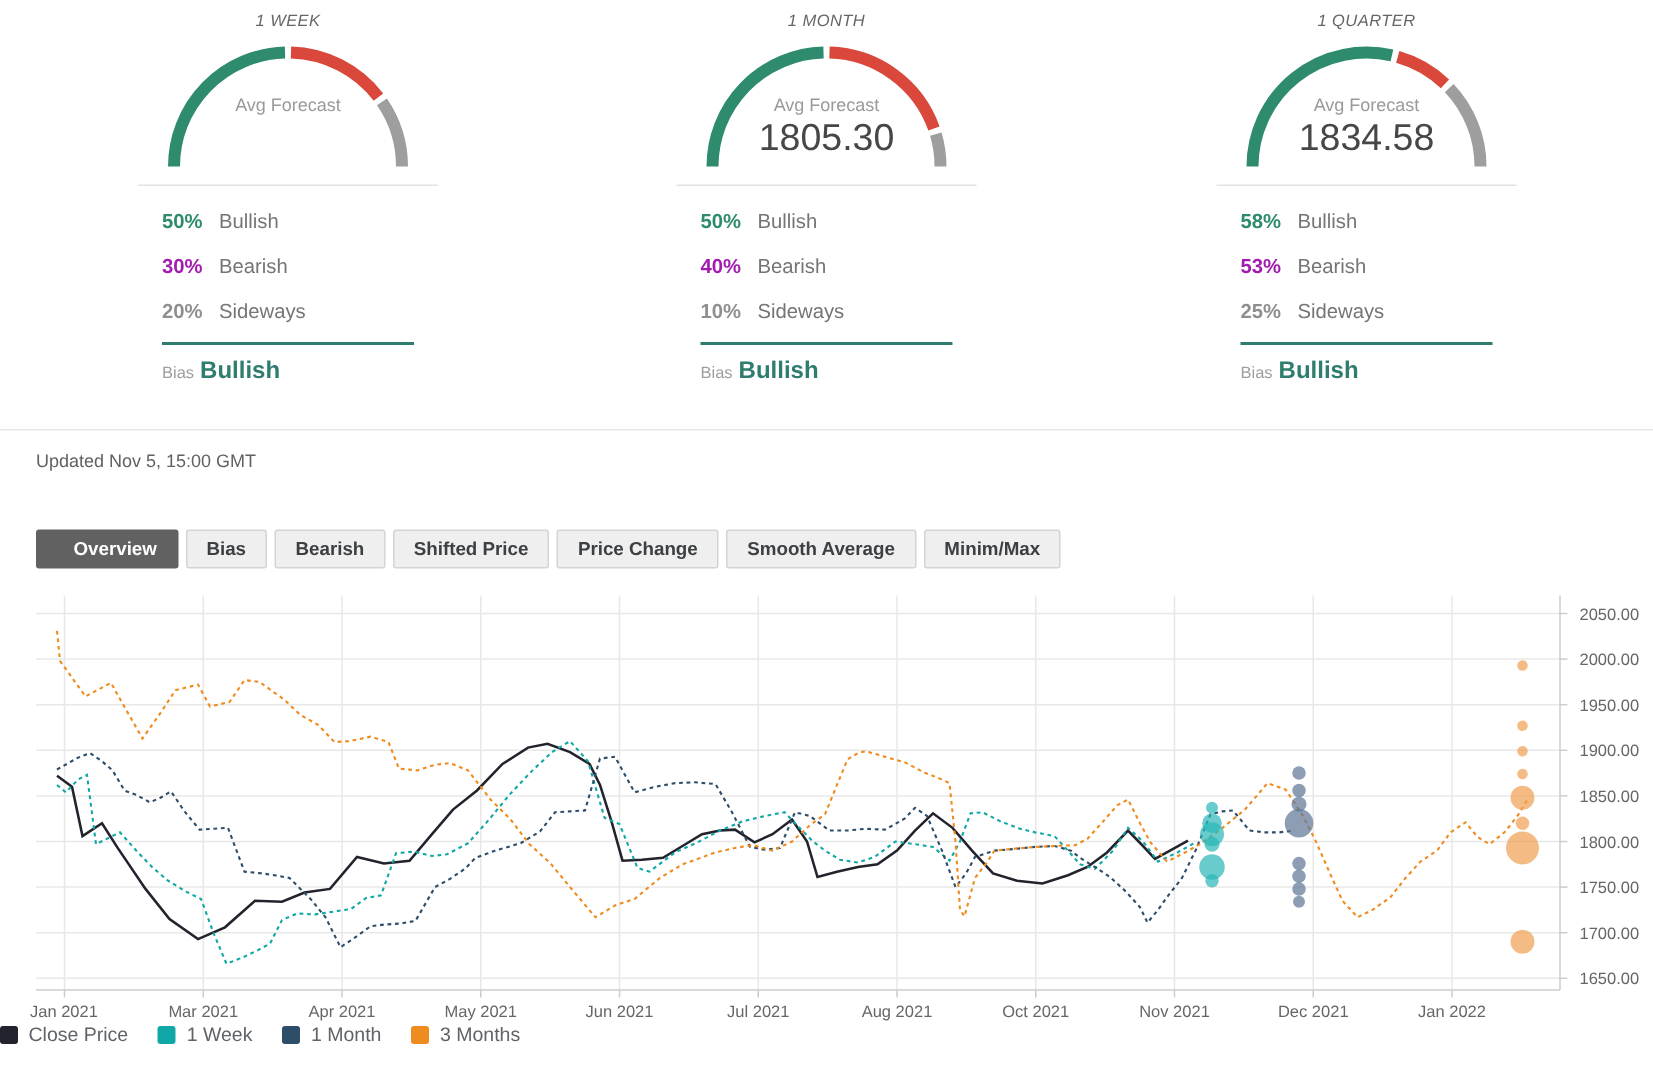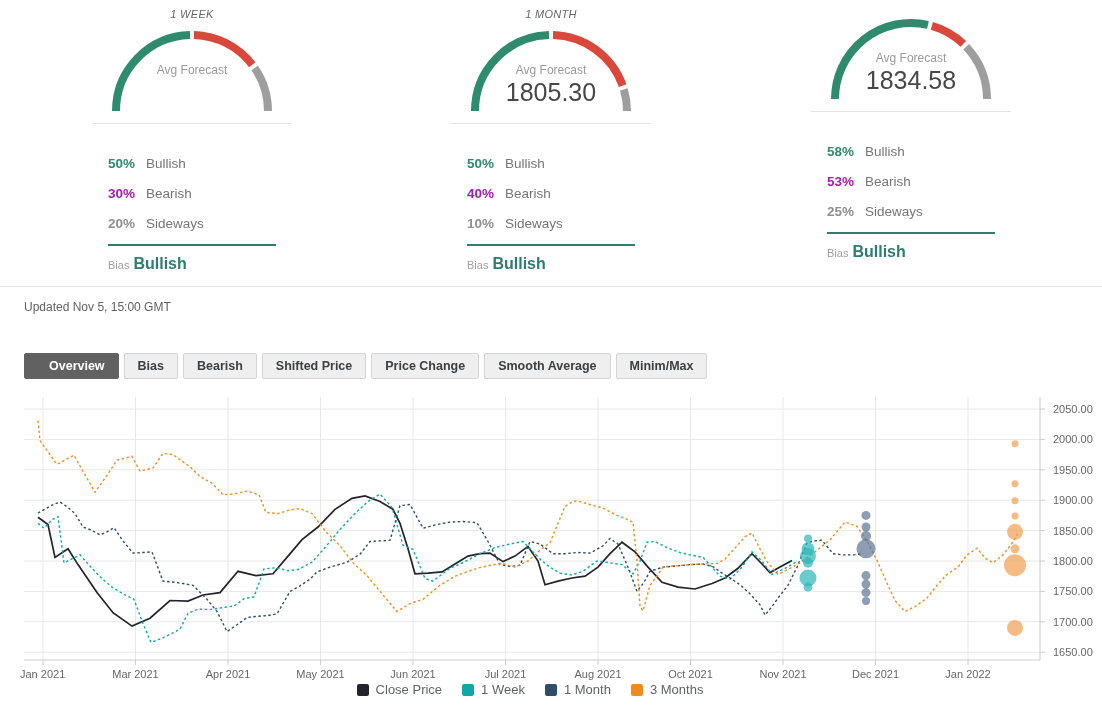--- a/index.html
+++ b/index.html
@@ -9,21 +9,21 @@
   }
   
   .card{position:absolute;top:8px;width:360px;text-align:center;}
   .card-title{font-size:11px;font-style:italic;color:#666;letter-spacing:.3px;}
   .gauge-wrap{position:relative;width:180px;height:88px;margin:7px auto 0;}
   .gauge-wrap svg{display:block;}
   .gauge-text{position:absolute;left:0;right:0;top:36px;}
   .avg-label{font-size:12px;color:#9a9a9a;}
   .gauge-value{font-size:25px;color:#474747;margin-top:1px;}
   .card-divider{height:1px;background:#e3e3e3;width:200px;margin:8px auto 0;}
-  .stats{width:168px;margin:25px auto 0;text-align:left;}
+  .stats{width:168px;margin:9px auto 0;text-align:left;}
   .stat-row{height:30px;line-height:30px;font-size:13.5px;}
   .stat-pct{display:inline-block;width:38px;font-weight:bold;color:#8f8f8f;}
   .stat-row.bullish .stat-pct{color:#2e8b6e;}
   .stat-row.bearish .stat-pct{color:#a21caf;}
   .stat-label{color:#757575;}
   .stats-underline{height:2px;background:#2e7d6e;margin-top:5px;}
   .bias-row{margin-top:9px;text-align:left;}
   .bias-label{font-size:11px;color:#9e9e9e;}
   .bias-value{font-size:16px;font-weight:bold;color:#2e7d6e;margin-left:4px;}
   
@@ -32,21 +32,21 @@
   
   .tabs{position:absolute;left:24px;top:353px;display:flex;gap:5px;}
   .tab{
     border:1px solid #d4d4d4;background:#efefef;color:#3c4043;
     font-family:"Liberation Sans",sans-serif;font-size:12.5px;font-weight:bold;
     padding:5px 13px;border-radius:2px;cursor:pointer;line-height:14px;
   }
   .tab.active{background:#616161;border-color:#616161;color:#ffffff;padding-left:24px;}
   
   .chart-svg{position:absolute;left:0;top:390px;}
-  .legend{position:absolute;left:0;top:682px;width:1060px;display:flex;justify-content:center;gap:20px;}
+  .legend{position:absolute;left:0;top:682px;width:1060px;display:flex;gap:20px;}
   .legend-item{display:flex;align-items:center;gap:7px;font-size:13px;color:#5f6368;cursor:pointer;}
   .legend-box{width:12px;height:12px;border-radius:2px;display:inline-block;}
 </style>
 </head>
 <body>
 
 <div class="card" style="left:12px">
   <div class="card-title">1 WEEK</div>
   <div class="gauge-wrap">
     <svg class="gauge-svg" width="180" height="88">
@@ -85,20 +85,21 @@
   <div class="stats">
     <div class="stat-row bullish"><span class="stat-pct">50%</span><span class="stat-label">Bullish</span></div>
     <div class="stat-row bearish"><span class="stat-pct">40%</span><span class="stat-label">Bearish</span></div>
     <div class="stat-row sideways"><span class="stat-pct">10%</span><span class="stat-label">Sideways</span></div>
     <div class="stats-underline"></div>
     <div class="bias-row"><span class="bias-label">Bias</span><span class="bias-value">Bullish</span></div>
   </div>
 </div>
 
 <div class="card" style="left:731px">
+  <div class="card-title">1 QUARTER</div>
   <div class="gauge-wrap">
     <svg class="gauge-svg" width="180" height="88">
         <path d="M 14.00 84.00 A 76 76 0 0 1 106.97 9.92" fill="none" stroke="#2e8b6e" stroke-width="8"></path>
         <path d="M 110.82 10.91 A 76 76 0 0 1 142.31 28.87" fill="none" stroke="#d9483b" stroke-width="8"></path>
         <path d="M 145.13 31.69 A 76 76 0 0 1 166.00 84.00" fill="none" stroke="#9e9e9e" stroke-width="8"></path>
       </svg>
     <div class="gauge-text">
       <div class="avg-label">Avg Forecast</div>
       <div class="gauge-value">1834.58</div>
     </div>

